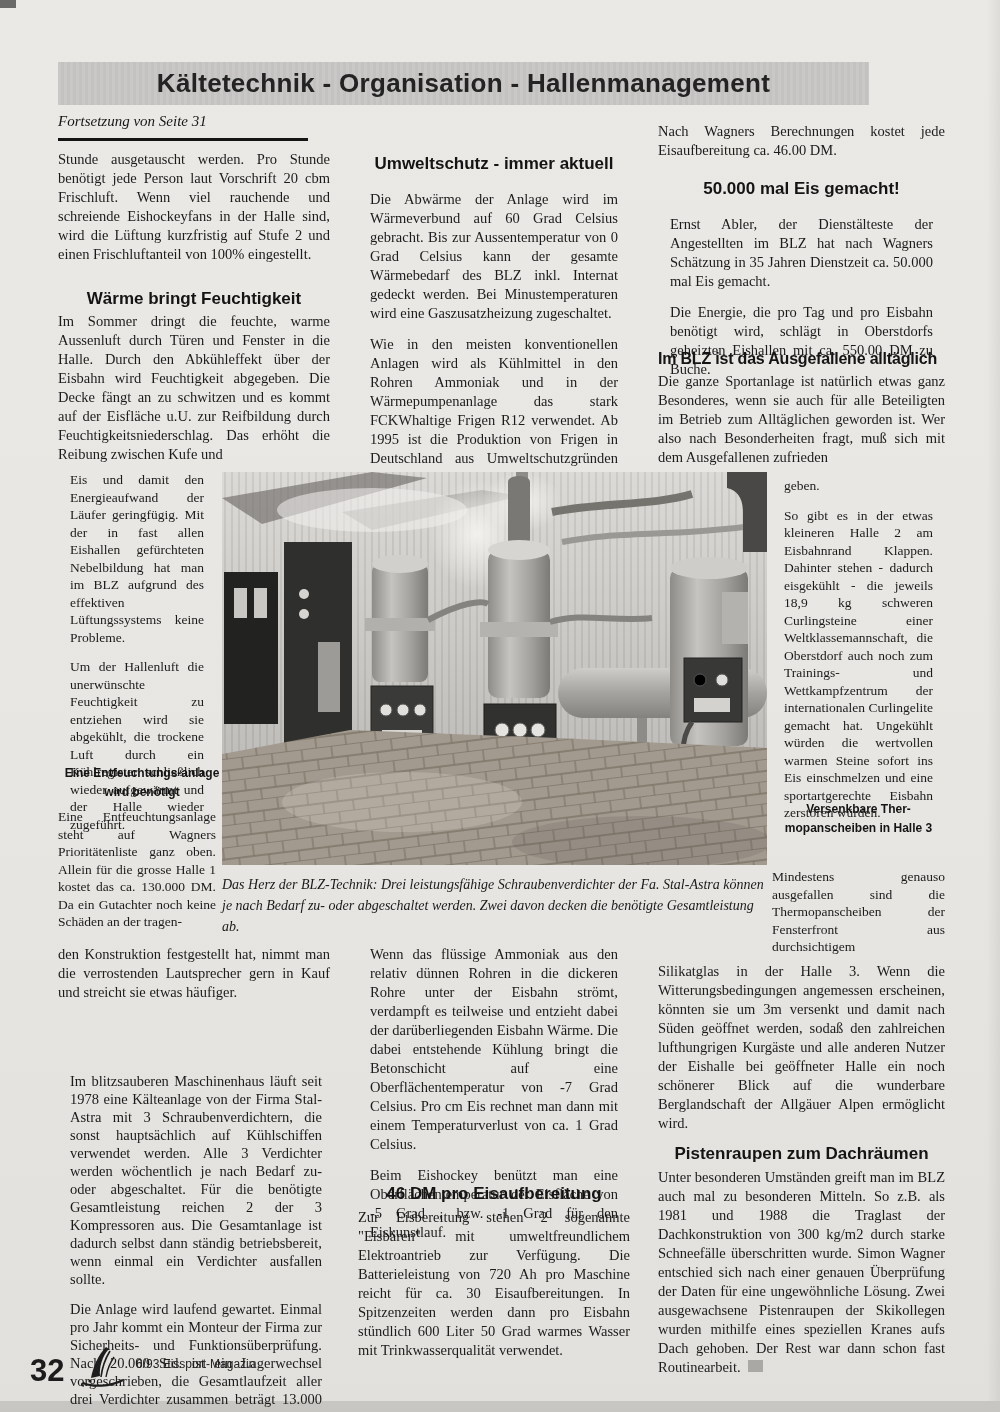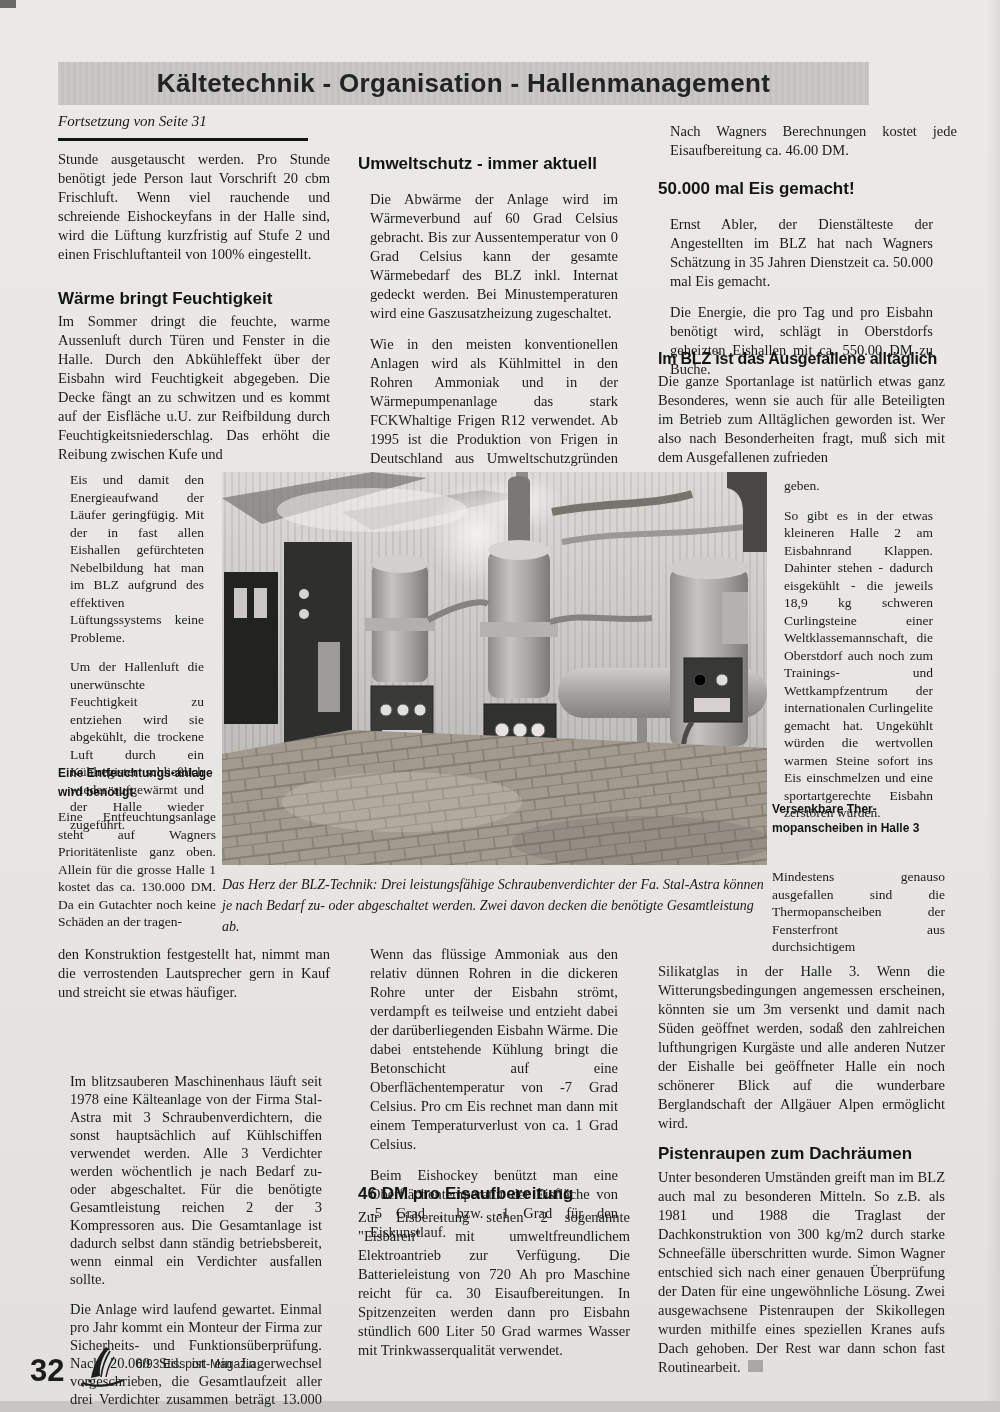--- a/index.html
+++ b/index.html
@@ -25,21 +25,21 @@
     letter-spacing:.3px;color:#232323;white-space:nowrap;
   }
   .continuation{position:absolute;left:58px;top:113px;width:260px;font-style:italic;font-size:15px;color:#161616;}
   .continuation-rule{position:absolute;left:58px;top:138px;width:250px;height:3px;background:#141414;}
 
   .tb{position:absolute;text-align:justify;font-size:14.5px;line-height:19px;}
   .tb p{margin:12px;}
   .narrow{font-size:13.5px;line-height:17.5px;}
   .head{
     position:absolute;font-family:"Liberation Sans", sans-serif;font-weight:bold;
-    font-size:17px;line-height:21px;color:#141414;text-align:left;
+    font-size:17px;line-height:21px;color:#141414;text-align:center;
   }
   .head-sm{font-size:12px;line-height:19px;}
   .nowrap{white-space:nowrap;}
 
   .photo{position:absolute;left:222px;top:472px;width:545px;height:393px;background:#c8c6c2;}
   .caption{
     position:absolute;left:222px;top:874px;width:548px;
     font-style:italic;font-size:14px;line-height:21px;color:#1a1a1a;text-align:left;
   }
   .endsq{display:inline-block;width:15px;height:12px;background:#a9a8a5;margin-left:7px;}
@@ -83,21 +83,21 @@
     <p>Die Abwärme der Anlage wird im Wärmeverbund auf 60 Grad Celsius gebracht. Bis zur Aussentemperatur von 0 Grad Celsius kann der gesamte Wärmebedarf des BLZ inkl. Internat gedeckt werden. Bei Minustemperaturen wird eine Gaszusatzheizung zugeschaltet.</p>
     <p>Wie in den meisten konventionellen Anlagen wird als Kühlmittel in den Rohren Ammoniak und in der Wärmepumpenanlage das stark FCKWhaltige Frigen R12 verwendet. Ab 1995 ist die Produktion von Frigen in Deutschland aus Umweltschutzgründen verboten. Ein Ersatzkühlmittel, mit dem man die Abwärme auf 60 Grad bringen kann, gibt es bisher nicht.</p>
   </div>
   <div class="tb" style="left:358px;top:933px;width:272px;">
     <p>Wenn das flüssige Ammoniak aus den relativ dünnen Rohren in die dickeren Rohre unter der Eisbahn strömt, verdampft es teilweise und entzieht dabei der darüberliegenden Eisbahn Wärme. Die dabei entstehende Kühlung bringt die Betonschicht auf eine Oberflächentemperatur von -7 Grad Celsius. Pro cm Eis rechnet man dann mit einem Temperaturverlust von ca. 1 Grad Celsius.</p>
     <p>Beim Eishockey benützt man eine Oberflächentemperatur der Eisfläche von -5 Grad , bzw. -1 Grad für den Eiskunstlauf.</p>
   </div>
   <div class="head" style="left:358px;top:1183px;width:272px;">46 DM pro Eisaufbereitung</div>
   <div class="tb" style="left:358px;top:1208px;width:272px;">Zur Eisbereitung stehen 2 sogenannte "Eisbären" mit umweltfreundlichem Elektroantrieb zur Verfügung. Die Batterieleistung von 720 Ah pro Maschine reicht für ca. 30 Eisaufbereitungen. In Spitzenzeiten werden dann pro Eisbahn stündlich 600 Liter 50 Grad warmes Wasser mit Trinkwasserqualität verwendet.</div>
 
-  <div class="tb" style="left:658px;top:122px;width:287px;margin-left:12px;">Nach Wagners Berechnungen kostet jede Eisaufbereitung ca. 46.00 DM.</div>
+  <div class="tb" style="left:658px;top:122px;width:287px;">Nach Wagners Berechnungen kostet jede Eisaufbereitung ca. 46.00 DM.</div>
   <div class="head" style="left:658px;top:178px;width:287px;">50.000 mal Eis gemacht!</div>
   <div class="tb" style="left:658px;top:203px;width:287px;">
     <p>Ernst Abler, der Dienstälteste der Angestellten im BLZ hat nach Wagners Schätzung in 35 Jahren Dienstzeit ca. 50.000 mal Eis gemacht.</p>
     <p>Die Energie, die pro Tag und pro Eisbahn benötigt wird, schlägt in Oberstdorfs geheizten Eishallen mit ca. 550.00 DM zu Buche.</p>
   </div>
   <div class="head nowrap" style="left:658px;top:348px;font-size:16px;letter-spacing:-0.2px;">Im BLZ ist das Ausgefallene alltäglich</div>
   <div class="tb" style="left:658px;top:372px;width:287px;">Die ganze Sportanlage ist natürlich etwas ganz Besonderes, wenn sie auch für alle Beteiligten im Betrieb zum Alltäglichen geworden ist. Wer also nach Besonderheiten fragt, muß sich mit dem Ausgefallenen zufrieden</div>
   <div class="tb narrow" style="left:772px;top:465px;width:173px;">
     <p>geben.</p>
     <p>So gibt es in der etwas kleineren Halle 2 am Eisbahnrand Klappen. Dahinter stehen - dadurch eisgekühlt - die jeweils 18,9 kg schweren Curlingsteine einer Weltklassemannschaft, die Oberstdorf auch noch zum Trainings- und Wettkampfzentrum der internationalen Curlingelite gemacht hat. Ungekühlt würden die wertvollen warmen Steine sofort ins Eis einschmelzen und eine sportartgerechte Eisbahn zerstören würden.</p>

